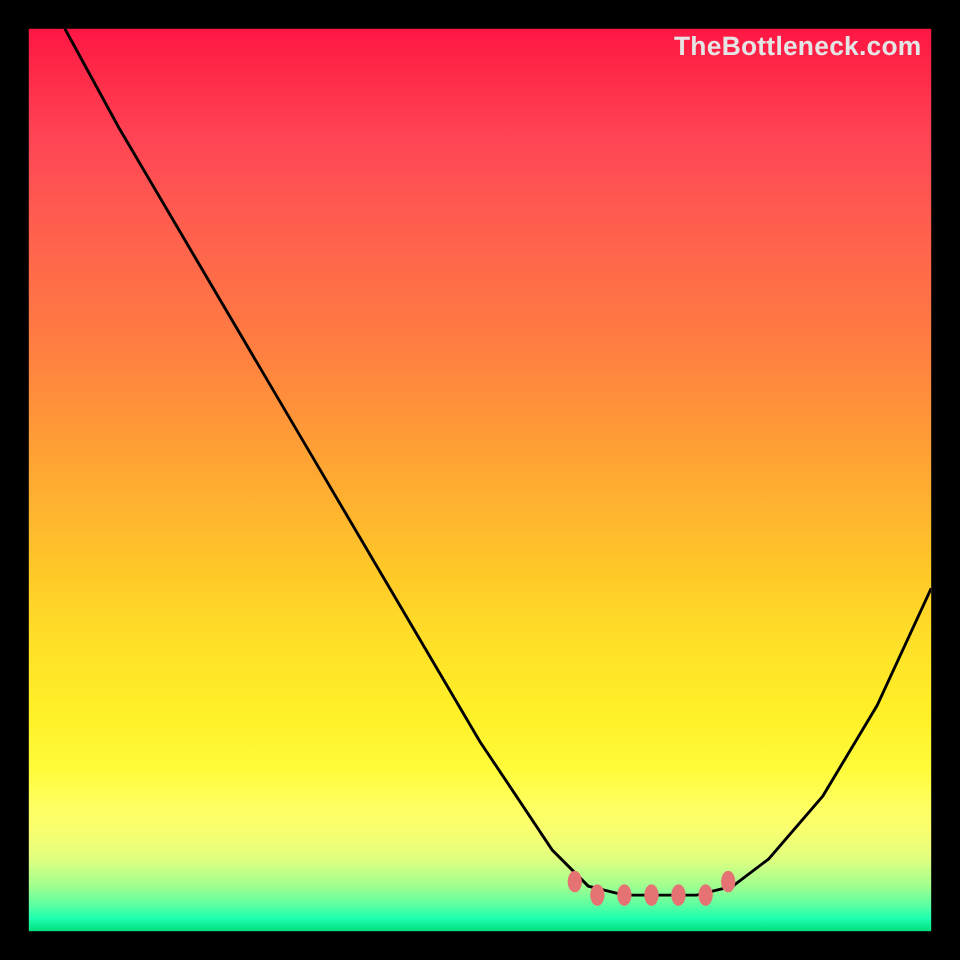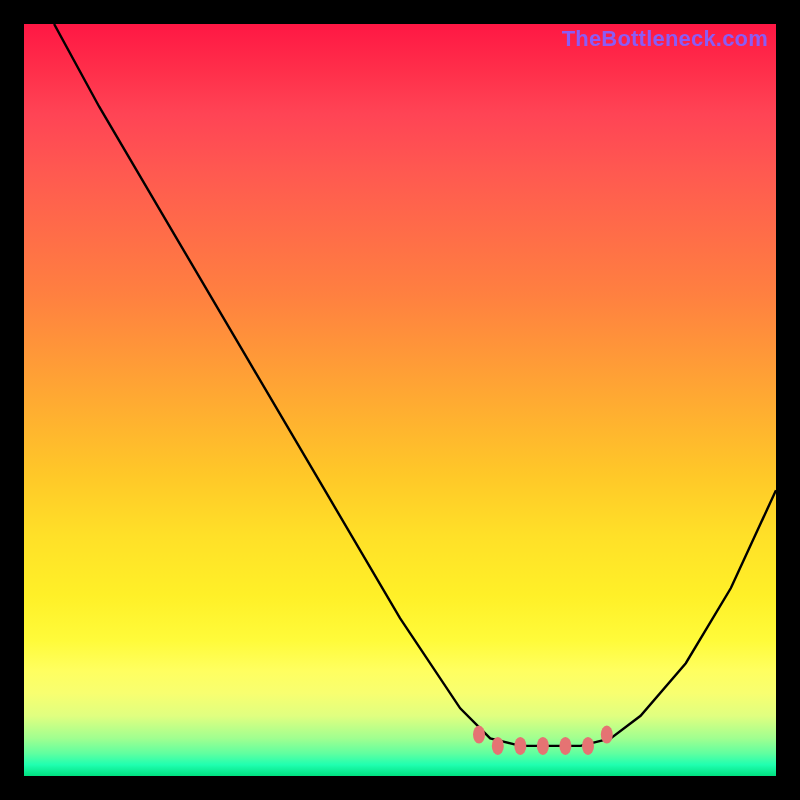--- a/index.html
+++ b/index.html
@@ -46,21 +46,21 @@
       #00e080 100%
     );
   }
   .watermark {
     position: absolute;
     top: 2px;
     right: 8px;
     font-family: Arial, Helvetica, sans-serif;
     font-size: 22px;
     font-weight: 600;
-    color: #8b5cf6;
+    color: #e5e5e5;
     letter-spacing: 0.2px;
   }
   svg.curve {
     position: absolute;
     left: 0;
     top: 0;
     width: 752px;
     height: 752px;
   }
   .dot {

